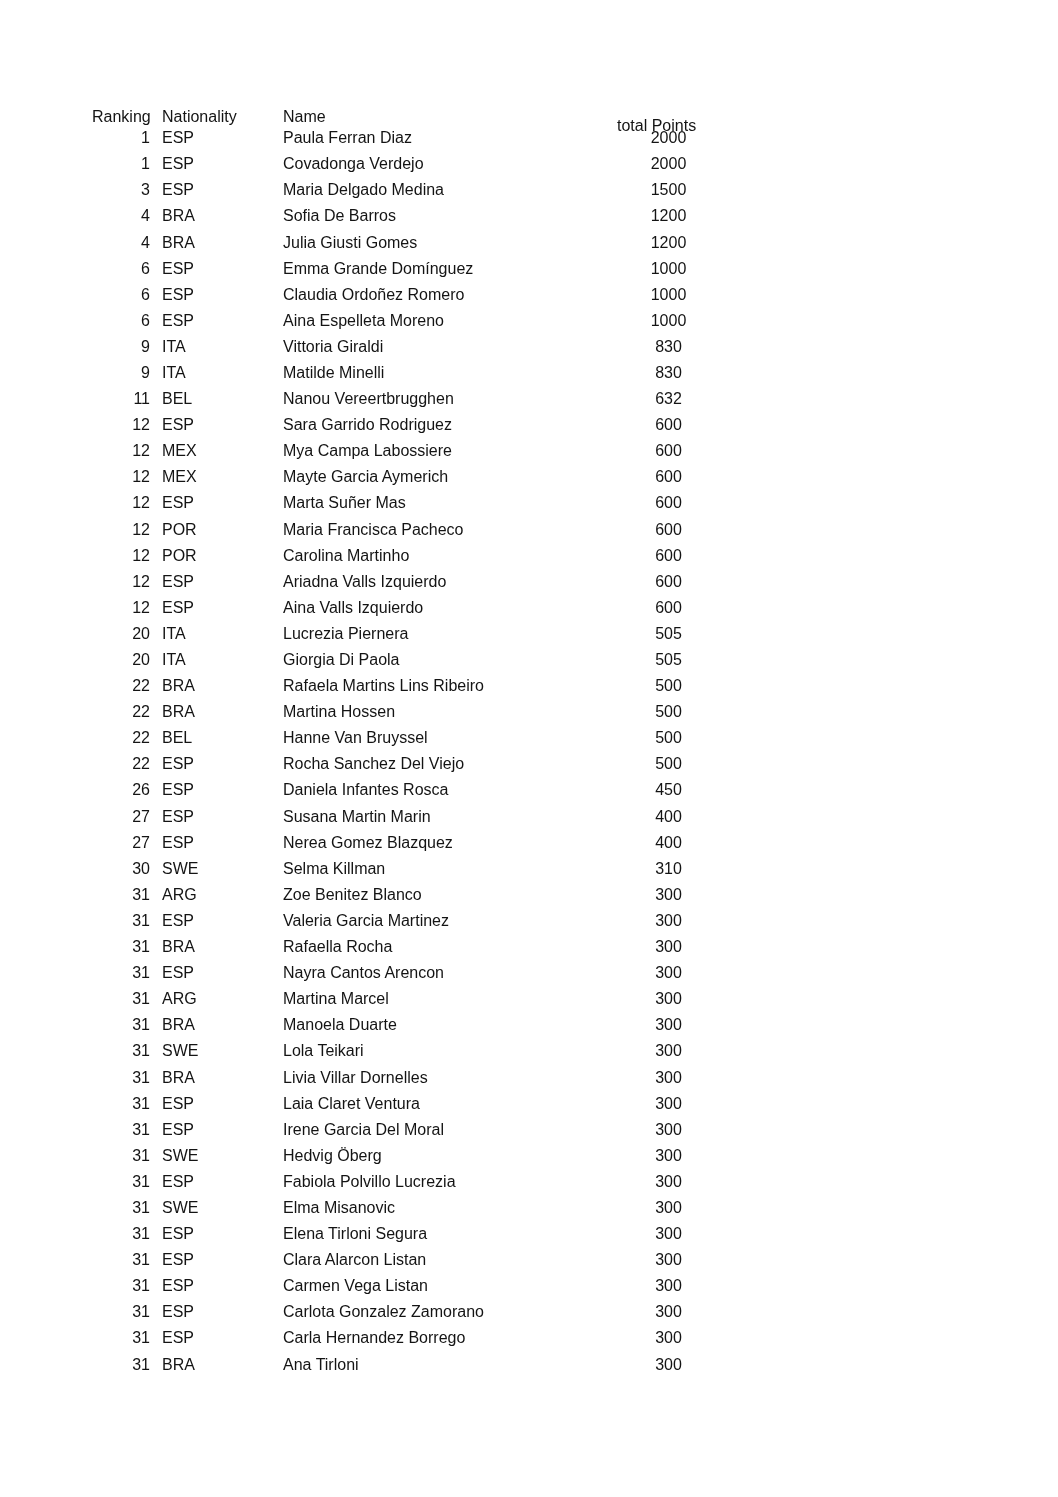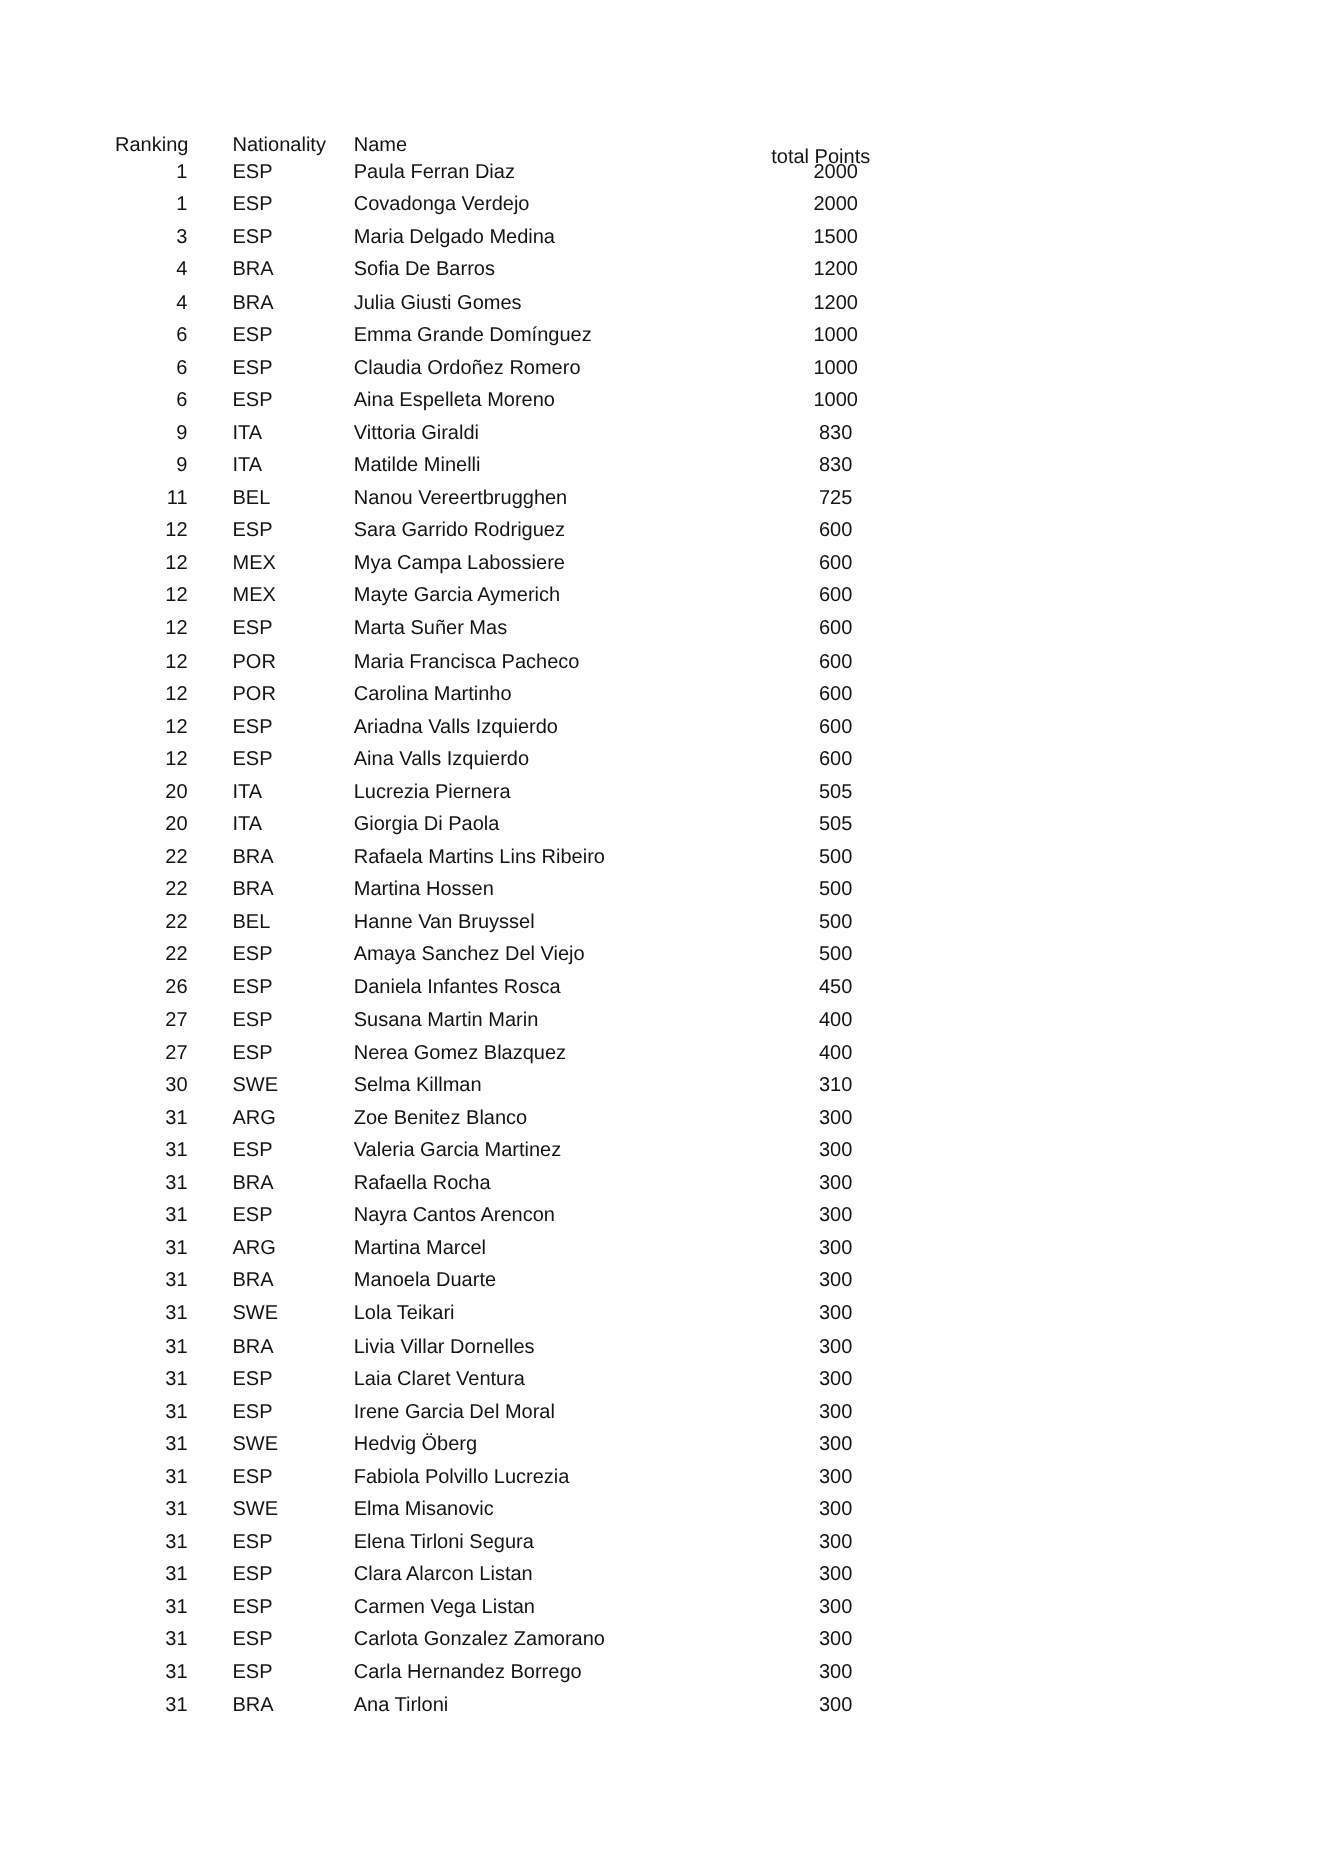--- a/index.html
+++ b/index.html
@@ -27,21 +27,21 @@
     grid-template-columns: 58px 133px 334px 103px;
     height: 26.1px;
     align-items: center;
     white-space: nowrap;
   }
   .cell {
     overflow: visible;
     line-height: 1;
   }
   .cell.rank   { text-align: right; }
-  .cell.nat    { padding-left: 36px; }
+  .cell.nat    { padding-left: 12px; }
   .cell.name   { text-align: left; }
   .cell.points { text-align: center; }
   .row.header .cell.rank   { text-align: left; }
   .row.header .cell.points { text-align: left; margin-top: 19px; }
 </style>
 </head>
 <body>
 
 <div class="page">
   <div class="table">
@@ -119,21 +119,21 @@
     <div class="cell rank">9</div>
     <div class="cell nat">ITA</div>
     <div class="cell name">Matilde Minelli</div>
     <div class="cell points">830</div>
   </div>
 
   <div class="row">
     <div class="cell rank">11</div>
     <div class="cell nat">BEL</div>
     <div class="cell name">Nanou Vereertbrugghen</div>
-    <div class="cell points">725</div>
+    <div class="cell points">632</div>
   </div>
 
   <div class="row">
     <div class="cell rank">12</div>
     <div class="cell nat">ESP</div>
     <div class="cell name">Sara Garrido Rodriguez</div>
     <div class="cell points">600</div>
   </div>
 
   <div class="row">
@@ -216,21 +216,21 @@
   <div class="row">
     <div class="cell rank">22</div>
     <div class="cell nat">BEL</div>
     <div class="cell name">Hanne Van Bruyssel</div>
     <div class="cell points">500</div>
   </div>
 
   <div class="row">
     <div class="cell rank">22</div>
     <div class="cell nat">ESP</div>
-    <div class="cell name">Amaya Sanchez Del Viejo</div>
+    <div class="cell name">Rocha Sanchez Del Viejo</div>
     <div class="cell points">500</div>
   </div>
 
   <div class="row">
     <div class="cell rank">26</div>
     <div class="cell nat">ESP</div>
     <div class="cell name">Daniela Infantes Rosca</div>
     <div class="cell points">450</div>
   </div>
 

